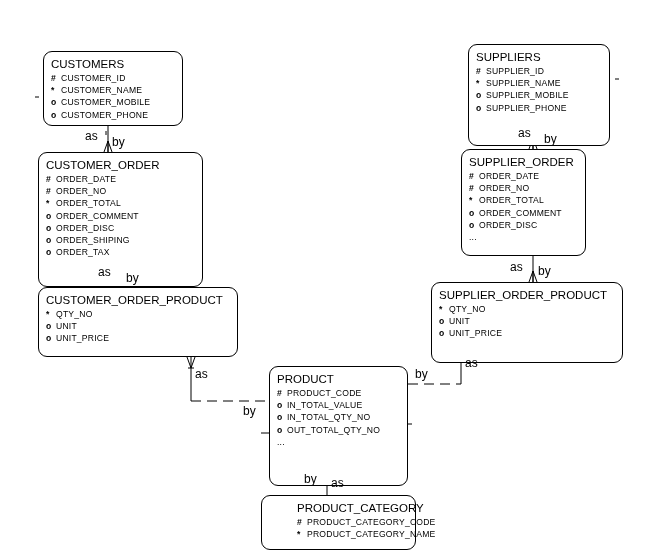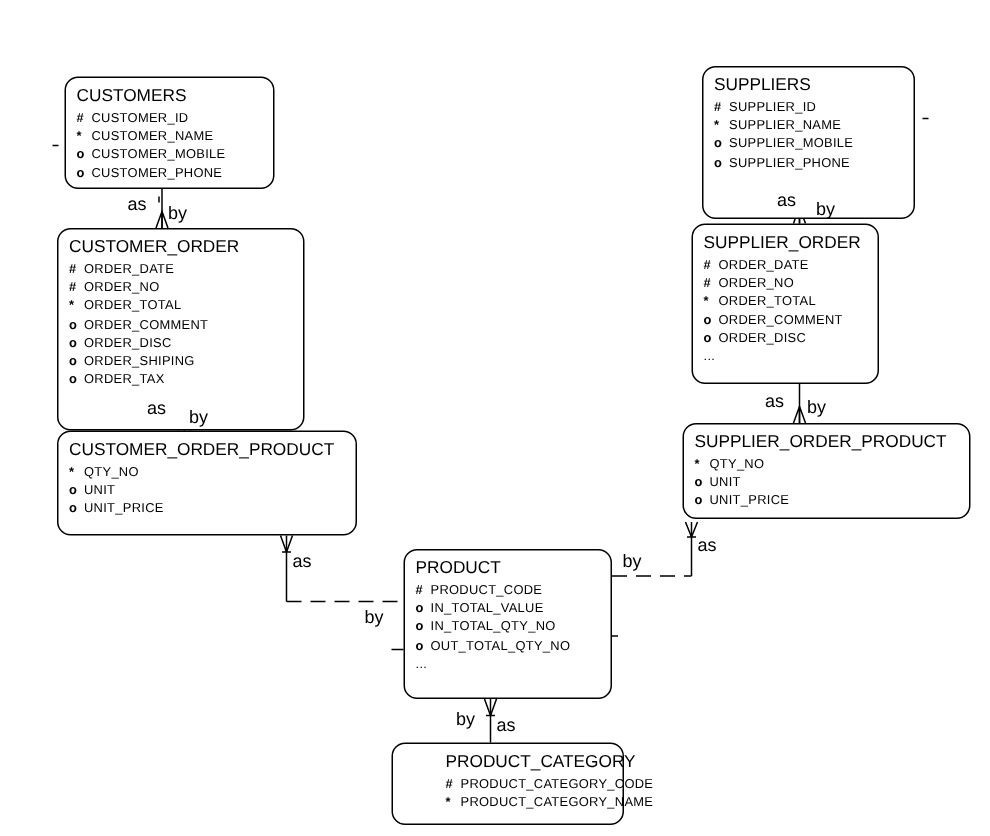--- a/index.html
+++ b/index.html
@@ -89,28 +89,28 @@
   <div class="entity" style="left:448px;top:149px;width:125px;height:107px;">
     <div class="entity-name">SUPPLIER_ORDER</div>
     <div class="attr"><span class="mark">#</span><span>ORDER_DATE</span></div>
     <div class="attr"><span class="mark">#</span><span>ORDER_NO</span></div>
     <div class="attr"><span class="mark">*</span><span>ORDER_TOTAL</span></div>
     <div class="attr"><span class="mark">o</span><span>ORDER_COMMENT</span></div>
     <div class="attr"><span class="mark">o</span><span>ORDER_DISC</span></div>
     <div class="attr"><span>...</span></div>
   </div>
 
-  <div class="entity" style="left:442px;top:282px;width:192px;height:64px;">
+  <div class="entity" style="left:418px;top:282px;width:192px;height:81px;">
     <div class="entity-name">SUPPLIER_ORDER_PRODUCT</div>
     <div class="attr"><span class="mark">*</span><span>QTY_NO</span></div>
     <div class="attr"><span class="mark">o</span><span>UNIT</span></div>
     <div class="attr"><span class="mark">o</span><span>UNIT_PRICE</span></div>
   </div>
 
-  <div class="entity" style="left:256px;top:366px;width:139px;height:100px;">
+  <div class="entity" style="left:256px;top:366px;width:139px;height:120px;">
     <div class="entity-name">PRODUCT</div>
     <div class="attr"><span class="mark">#</span><span>PRODUCT_CODE</span></div>
     <div class="attr"><span class="mark">o</span><span>IN_TOTAL_VALUE</span></div>
     <div class="attr"><span class="mark">o</span><span>IN_TOTAL_QTY_NO</span></div>
     <div class="attr"><span class="mark">o</span><span>OUT_TOTAL_QTY_NO</span></div>
     <div class="attr"><span>...</span></div>
   </div>
 
   <div class="entity" style="left:248px;top:495px;width:155px;height:55px;padding-left:35px;">
     <div class="entity-name">PRODUCT_CATEGORY</div>

